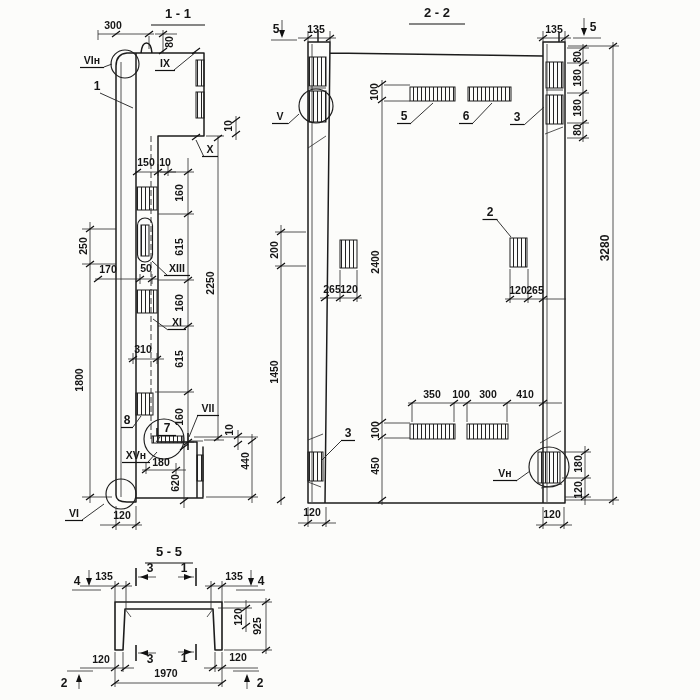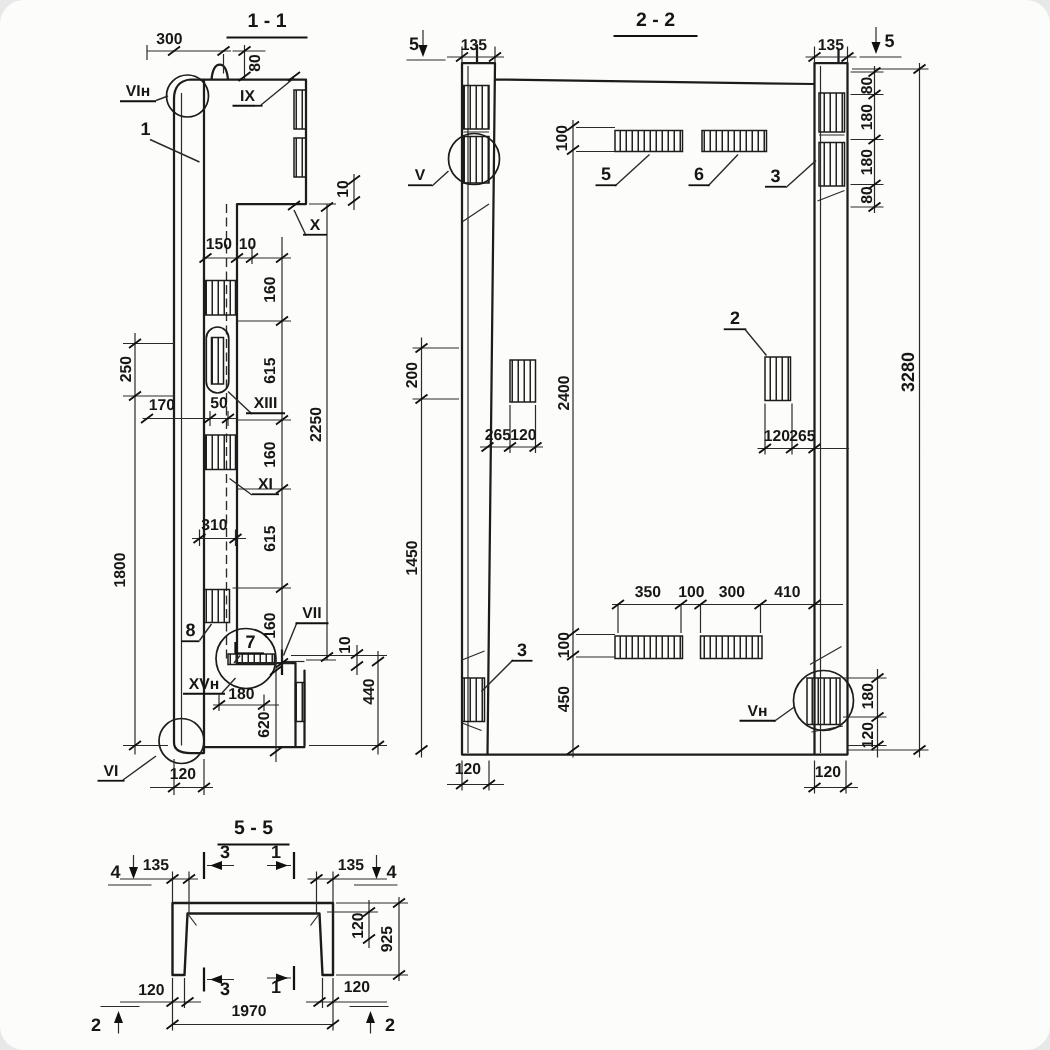--- a/index.html
+++ b/index.html
@@ -1,16 +1,16 @@
 <!DOCTYPE html>
 <html><head>
 <meta charset="utf-8">
 <style>
   html,body{margin:0;padding:0;background:#e8e8e8;}
-  .page{width:700px;height:700px;background:#fcfcfa;position:relative;overflow:hidden;border-radius:16px;}
+  .page{width:700px;height:700px;background:#fcfcfa;position:relative;overflow:hidden;}
   svg text{font-family:"Liberation Sans","DejaVu Sans",sans-serif;font-weight:bold;fill:#161616;}
   .ol{stroke:#1c1c1c;stroke-width:1.5;fill:none;stroke-linecap:round;}
   .ol2{stroke:#1c1c1c;stroke-width:1.6;fill:none;stroke-linecap:round;}
   .thin{stroke:#2a2a2a;stroke-width:.8;fill:none;}
   .dash{stroke:#2a2a2a;stroke-width:.9;fill:none;stroke-dasharray:6 3;}
   .dim{stroke:#2a2a2a;stroke-width:.8;fill:none;}
   .lead{stroke:#2a2a2a;stroke-width:.95;fill:none;}
   .tick{stroke:#111;stroke-width:1.2;fill:none;}
   .bar{stroke:#111;stroke-width:1.5;fill:none;}
   .hz{fill:url(#h);stroke:#1c1c1c;stroke-width:1;}

